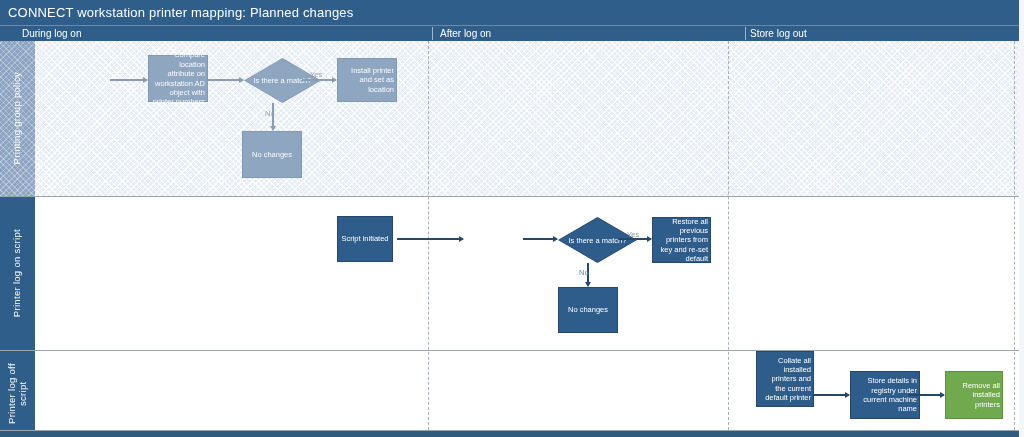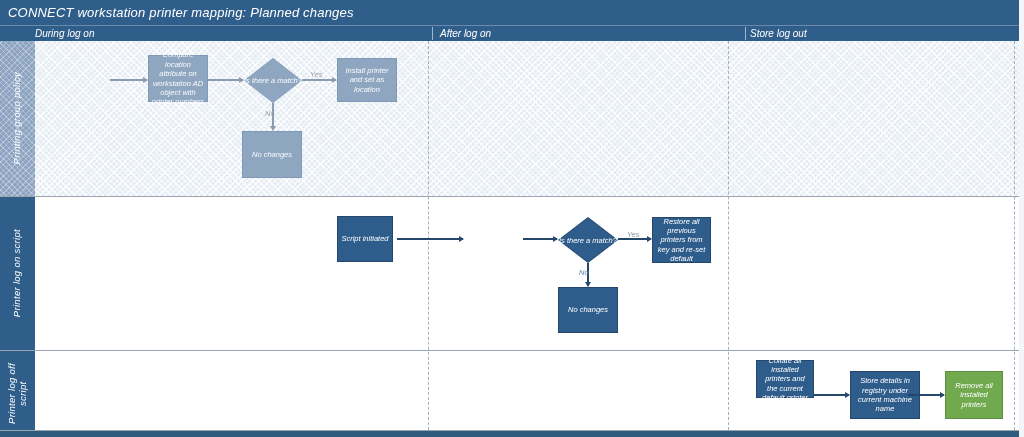--- a/index.html
+++ b/index.html
@@ -1,16 +1,16 @@
 <!DOCTYPE html>
 <html style="--header-blue: #305E8B; --lane-label-blue: #305E8B; --ghost-lane-label: #8CA4C2; --lane1-bg: #E7EDF4; --ghost-node-fill: #8FA6C1; --ghost-node-border: #7F99B8; --node-fill: #2E5C8B; --node-border: #24476B; --green-fill: #70A94E; --green-border: #5C8F3F; --connector-dark: #24476B; --connector-ghost: #8B9CB0; --divider-gray: #9AA5AF; --bottom-bar: #2F5B7F;"><head>
 <meta charset="utf-8">
 <style>
   html,body{margin:0;padding:0;background:#f3f5f8;font-family:"Liberation Sans",sans-serif;}
-  #canvas{position:relative;width:1024px;height:437px;background:#fff;overflow:hidden;font-style:italic;}
+  #canvas{position:relative;width:1024px;height:437px;background:#fff;overflow:hidden;}
 
   
   .titlebar{position:absolute;left:0;top:0;width:1019px;height:25px;background:var(--header-blue,#305E8B);}
   .titlebar span{position:absolute;left:8px;top:0;line-height:25px;color:#fff;font-size:13px;letter-spacing:.2px;}
   .phaseband{position:absolute;left:0;top:25px;width:1019px;height:16px;background:var(--header-blue,#305E8B);border-top:1px solid rgba(255,255,255,.28);box-sizing:border-box;}
   .phaseband .plabel{position:absolute;top:0;line-height:15px;color:#fff;font-size:10px;}
   .phaseband .psep{position:absolute;top:1px;bottom:1px;width:1px;background:rgba(255,255,255,.55);}
 
   
   .lane-bg{position:absolute;left:35px;width:984px;}
@@ -27,25 +27,25 @@
   .lane-label span{writing-mode:vertical-rl;transform:rotate(180deg);color:#fff;font-size:9.5px;letter-spacing:.3px;white-space:pre-line;text-align:center;line-height:1.15;}
   .lane-divider{position:absolute;left:0;width:1019px;height:1px;background:var(--divider-gray,#9AA5AF);}
   .bottombar{position:absolute;left:0;top:431px;width:1019px;height:6px;background:var(--bottom-bar,#2F5B7F);}
   .rightgutter{position:absolute;right:0;top:0;width:5px;height:437px;background:#f3f5f8;}
 
   
   .phase-dash{position:absolute;top:41px;height:389px;width:0;border-left:1px dashed #a6b0ba;}
 
   
   .node{position:absolute;box-sizing:border-box;display:flex;align-items:center;justify-content:center;text-align:center;font-size:7.5px;line-height:1.25;padding:1px 2px;}
-  .node span{display:block;}
+  .node span{display:block;text-align:right;}
   .rect.darkfill{background:var(--node-fill,#2E5C8B);border:1px solid var(--node-border,#24476B);color:#fff;}
   .rect.ghostfill{background:var(--ghost-node-fill,#8FA6C1);border:1px solid var(--ghost-node-border,#7F99B8);color:rgba(255,255,255,.96);}
   .rect.greenfill{background:var(--green-fill,#70A94E);border:1px solid var(--green-border,#5C8F3F);color:#fff;}
-  .diamond{position:absolute;}
+  .diamond{position:absolute;padding-left:19px;}
   .diamond .d-outer{position:absolute;inset:0;clip-path:polygon(50% 0,100% 50%,50% 100%,0 50%);}
   .diamond .d-inner{position:absolute;inset:1px;clip-path:polygon(50% 0,100% 50%,50% 100%,0 50%);}
   .diamond.darkfill .d-outer{background:var(--node-border,#24476B);}
   .diamond.darkfill .d-inner{background:var(--node-fill,#2E5C8B);}
   .diamond.ghostfill .d-outer{background:var(--ghost-node-border,#7F99B8);}
   .diamond.ghostfill .d-inner{background:var(--ghost-node-fill,#8FA6C1);}
   .diamond span{position:absolute;inset:0;display:flex;align-items:center;justify-content:center;text-align:center;font-size:7.5px;line-height:1.2;color:#fff;}
   .diamond.ghostfill span{color:rgba(255,255,255,.96);}
 
   
@@ -71,21 +71,21 @@
 </head>
 <body>
 
 <div id="canvas">
 
   <div class="titlebar">
     <span>CONNECT workstation printer mapping: Planned changes</span>
   </div>
 
   <div class="phaseband">
-    <div class="plabel" style="left:35px">During log on</div>
+    <div class="plabel" style="left:22px">During log on</div>
     <div class="plabel" style="left:440px">After log on</div>
     <div class="plabel" style="left:750px">Store log out</div>
     <div class="psep" style="left:432px"></div>
     <div class="psep" style="left:745px"></div>
   </div>
 
   <div class="lane-bg hatch" style="top:41px;height:155px"></div>
   <div class="lane-bg" style="top:197px;height:153px;background:#fff"></div>
   <div class="lane-bg" style="top:351px;height:79px;background:#fff"></div>
 
@@ -142,21 +142,21 @@
   <div class="conn h dark" style="left:618px;top:238px;width:33px"></div>
   <div class="node rect darkfill" style="left:652px;top:217px;width:59px;height:46px">
     <span>Restore all previous printers from key and re-set default</span>
   </div>
   <div class="conn v dark" style="left:587px;top:263px;height:23px"></div>
   <div class="edge-label notext" style="left:579px;top:268px">No</div>
   <div class="node rect darkfill" style="left:558px;top:287px;width:60px;height:46px">
     <span>No changes</span>
   </div>
 
-  <div class="node rect darkfill" style="left:756px;top:360px;width:58px;height:38px">
+  <div class="node rect darkfill" style="left:756px;top:351px;width:58px;height:56px">
     <span>Collate all installed printers and the current default printer</span>
   </div>
   <div class="conn h dark" style="left:814px;top:394px;width:35px"></div>
   <div class="node rect darkfill" style="left:850px;top:371px;width:70px;height:48px">
     <span>Store details in registry under current machine name</span>
   </div>
   <div class="conn h dark" style="left:908px;top:394px;width:36px"></div>
   <div class="node rect greenfill" style="left:945px;top:371px;width:58px;height:48px">
     <span>Remove all installed printers</span>
   </div>

